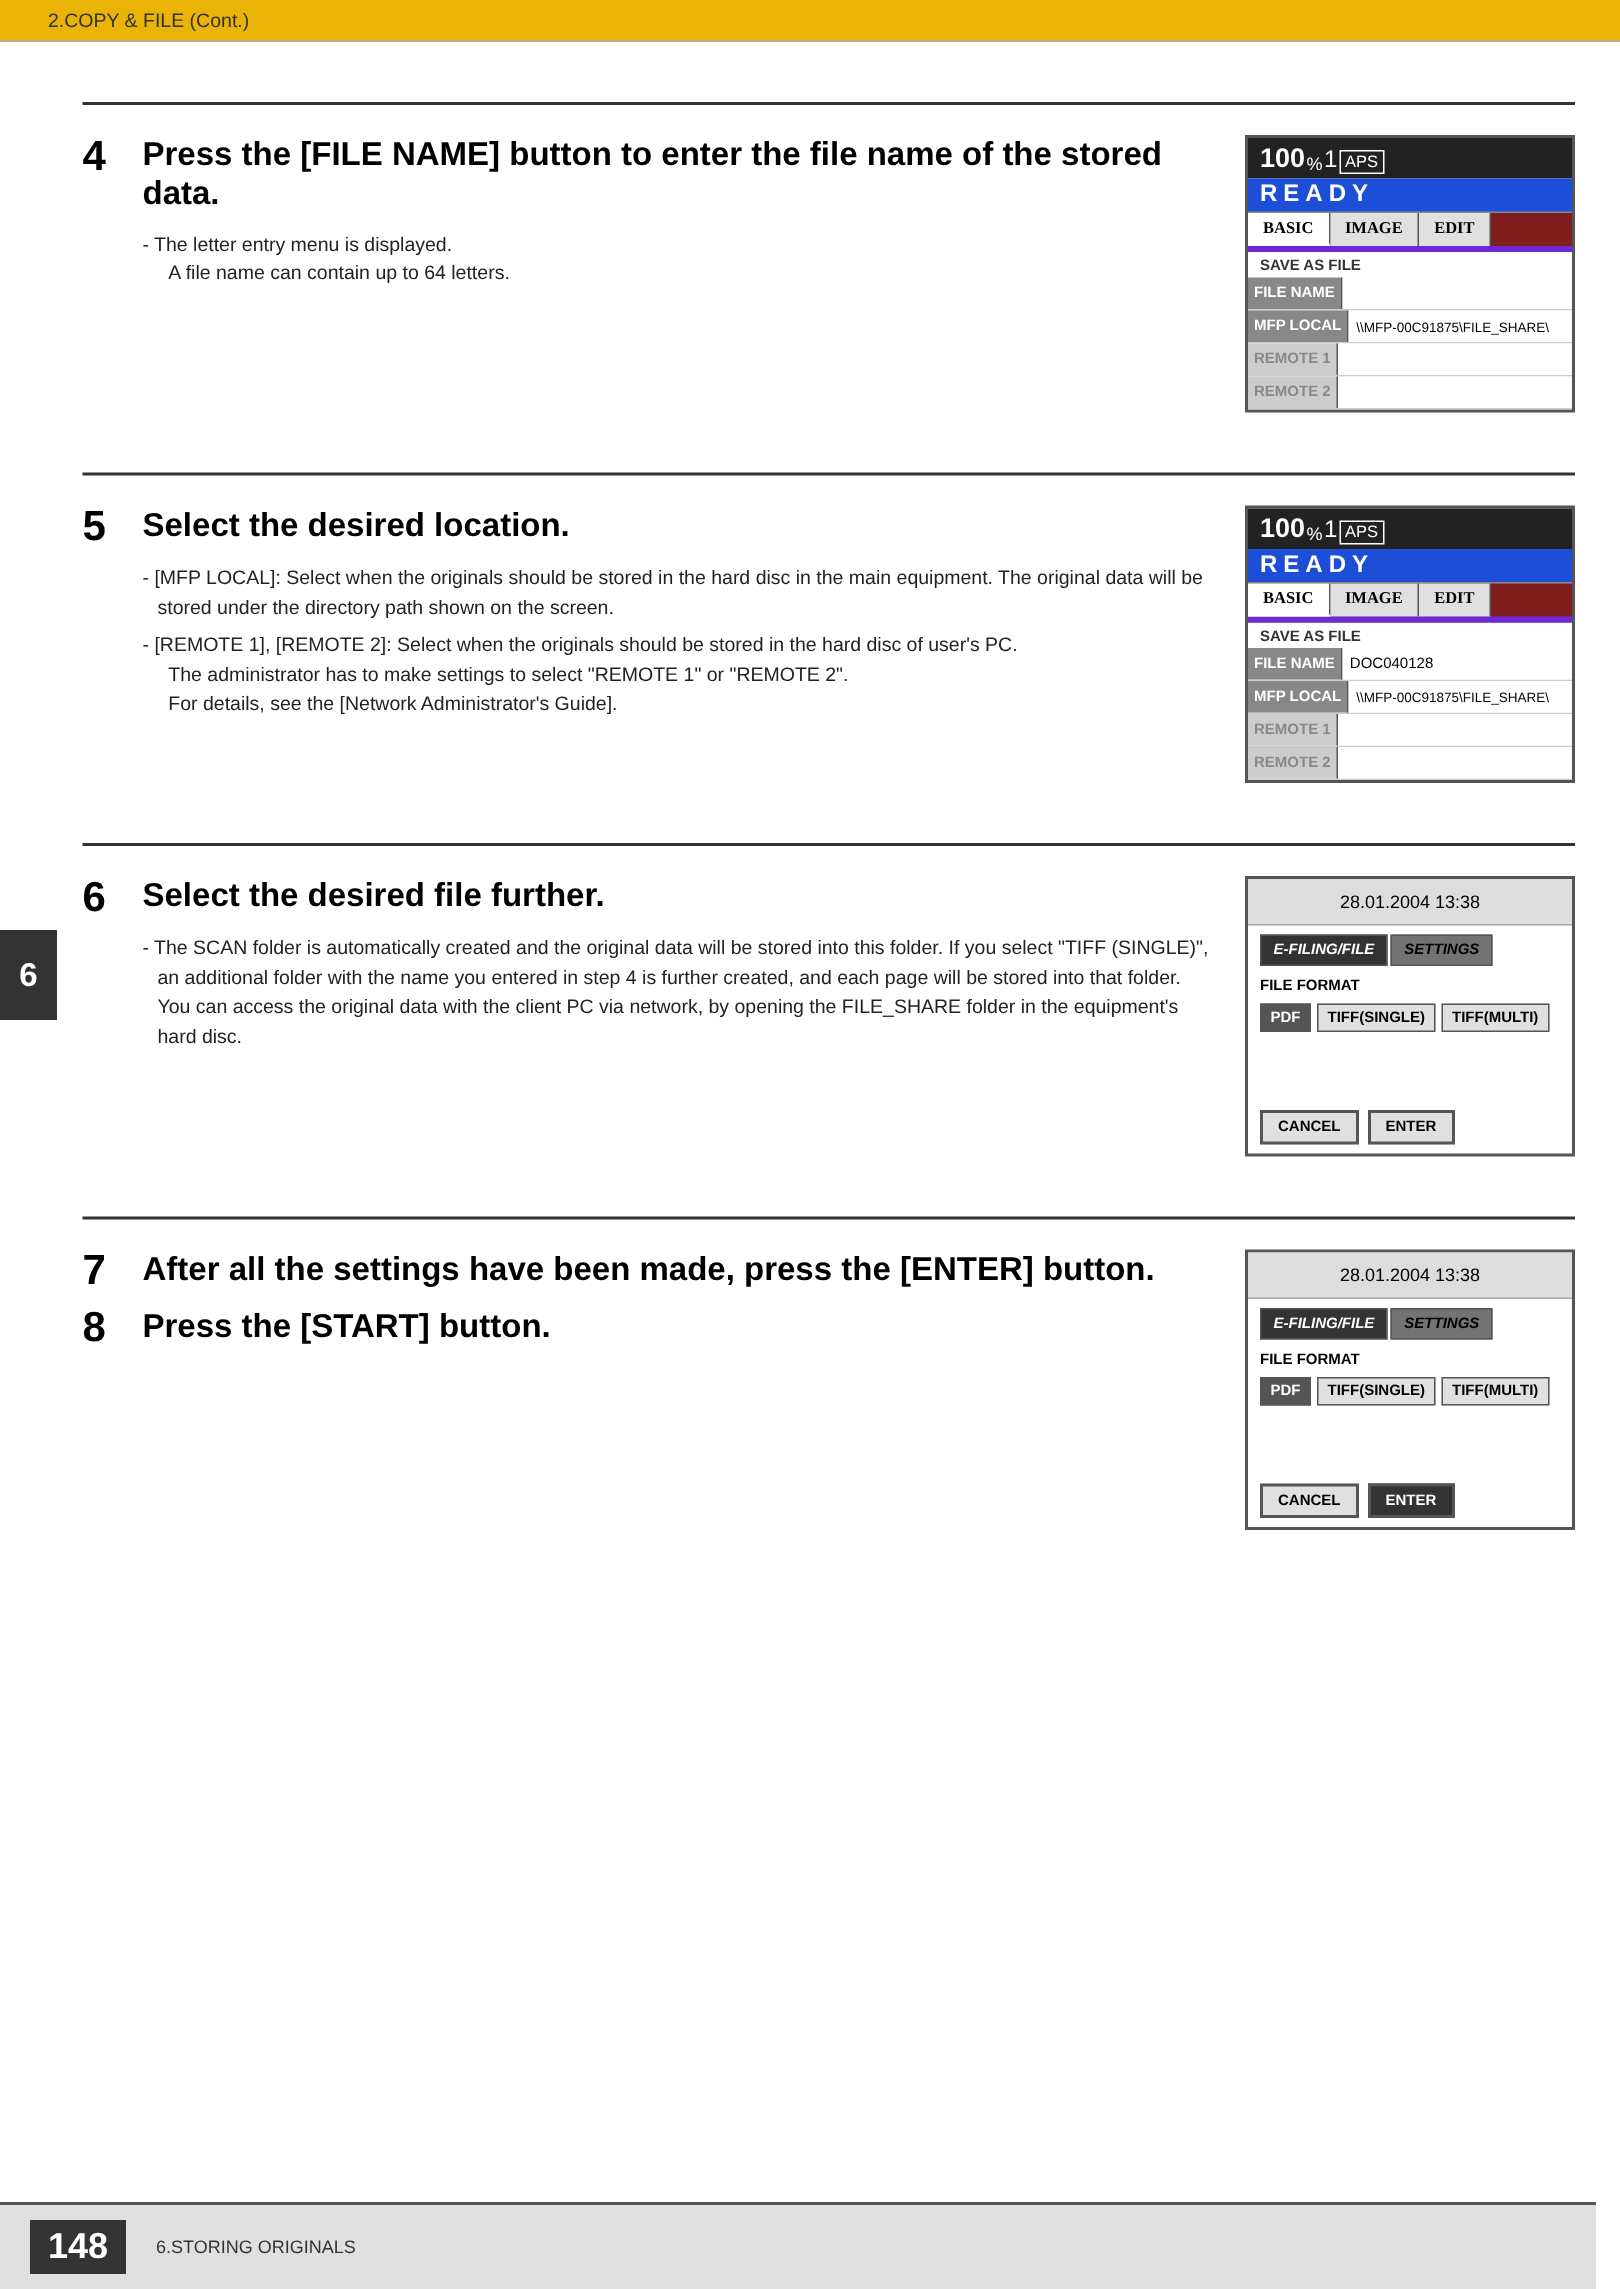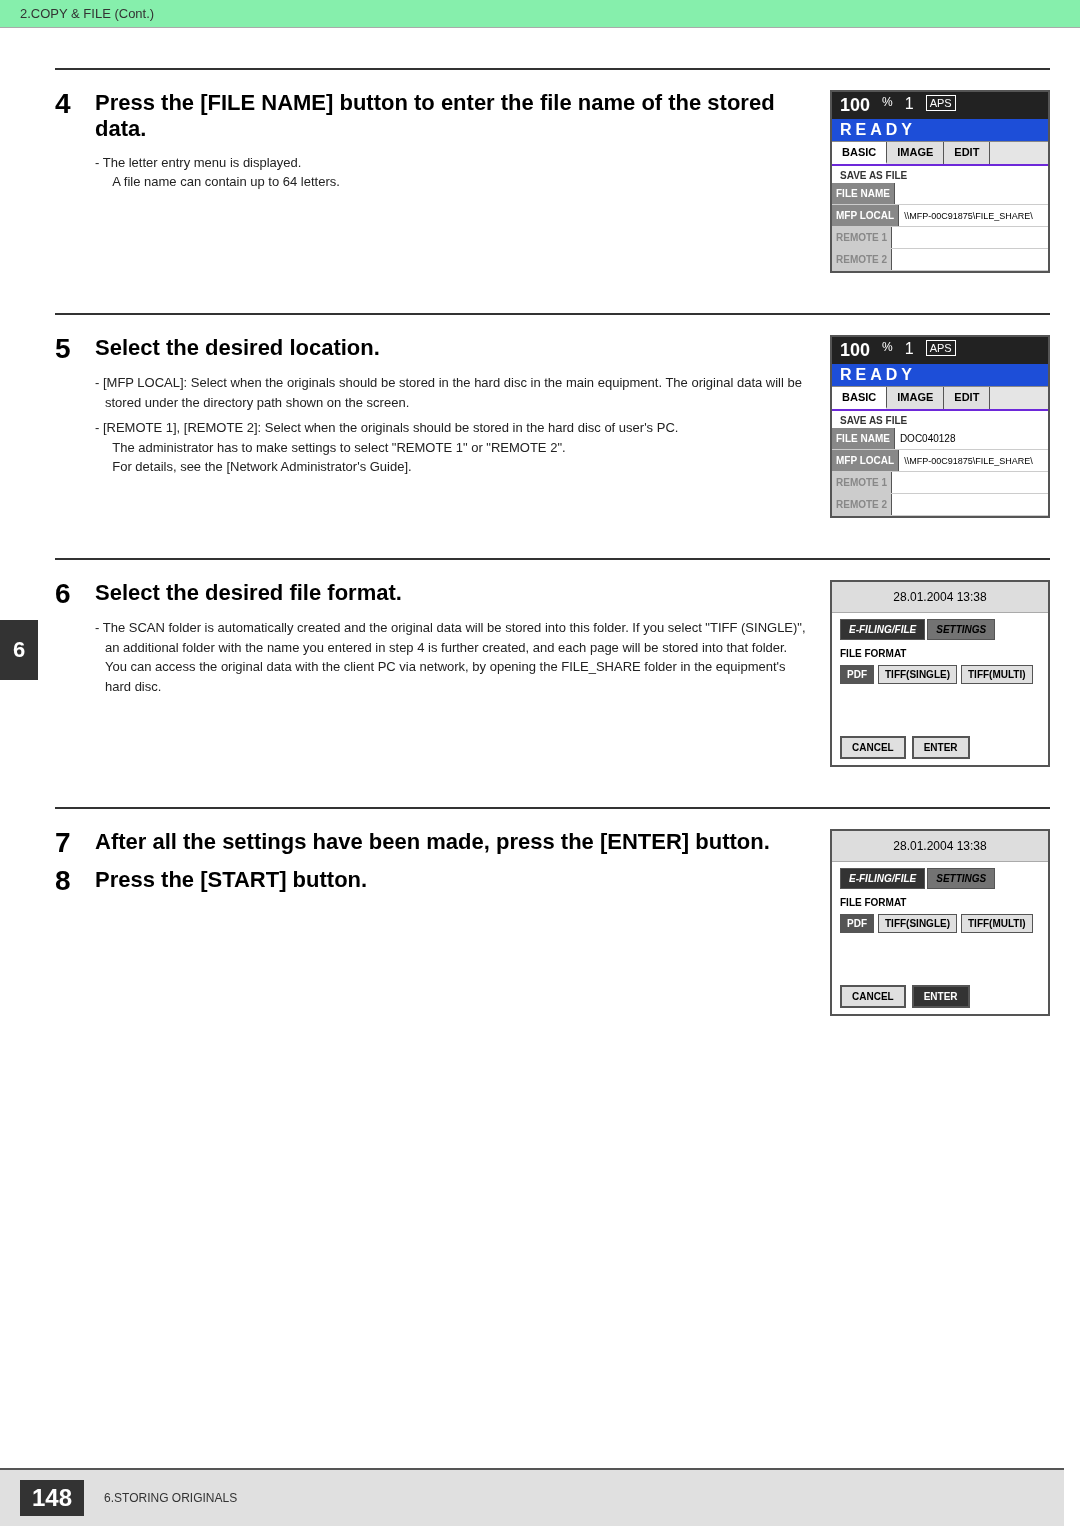--- a/index.html
+++ b/index.html
@@ -8,22 +8,22 @@
       background: #fff;
       width: 1080px;
       min-height: 1526px;
       position: relative;
       font-size: 14px;
       color: #000;
     }
 
     
     .top-bar {
-      background: #86efac;
-      padding: 6px 20px;
+      background: #eab308;
+      padding: 6px 32px;
       font-size: 13px;
       color: #333;
       border-bottom: 1px solid #aaa;
     }
 
     
     .side-tab {
       position: absolute;
       left: 0;
       top: 620px;
@@ -105,22 +105,22 @@
       background: #fff;
       border: 2px solid #555;
       font-size: 11px;
     }
 
     .screen-status-bar {
       background: #222;
       color: #fff;
       padding: 3px 8px;
       display: flex;
-      align-items: flex-start;
-      gap: 12px;
+      align-items: flex-end;
+      gap: 1px;
       font-size: 12px;
     }
 
     .screen-status-bar .percent {
       font-size: 18px;
       font-weight: bold;
     }
 
     .screen-status-bar .aps {
       font-size: 11px;
@@ -137,22 +137,23 @@
       color: #fff;
       padding: 2px 8px;
       font-size: 16px;
       font-weight: bold;
       letter-spacing: 4px;
       border-bottom: 1px solid #888;
     }
 
     .screen-tabs {
       display: flex;
-      border-bottom: 2px solid #6d28d9;
-      background: #e5e5e5;
+      border-bottom: 4px solid #6d28d9;
+      background: #7f1d1d;
+      font-family: Liberation Serif, serif;
     }
 
     .screen-tab {
       padding: 4px 10px;
       font-size: 11px;
       font-weight: bold;
       border-right: 1px solid #555;
       cursor: pointer;
       background: #e0e0e0;
     }
@@ -441,21 +442,21 @@
         <div class="screen-cell-value"></div>
       </div>
     </div>
   </div>
 
   <hr class="section-divider">
   <div class="step-section">
     <div class="step-text">
       <div class="step-header">
         <span class="step-number">6</span>
-        <span class="step-title">Select the desired file format.</span>
+        <span class="step-title">Select the desired file further.</span>
       </div>
       <div class="step-body">
         <p class="bullet">- The SCAN folder is automatically created and the original data will be stored into this folder. If you select "TIFF (SINGLE)", an additional folder with the name you entered in step 4 is further created, and each page will be stored into that folder. You can access the original data with the client PC via network, by opening the FILE_SHARE folder in the equipment's hard disc.</p>
       </div>
     </div>
 
     <div class="screen-panel">
       <div class="datetime-bar">
         <span>28.01.2004  13:38</span>
       </div>

